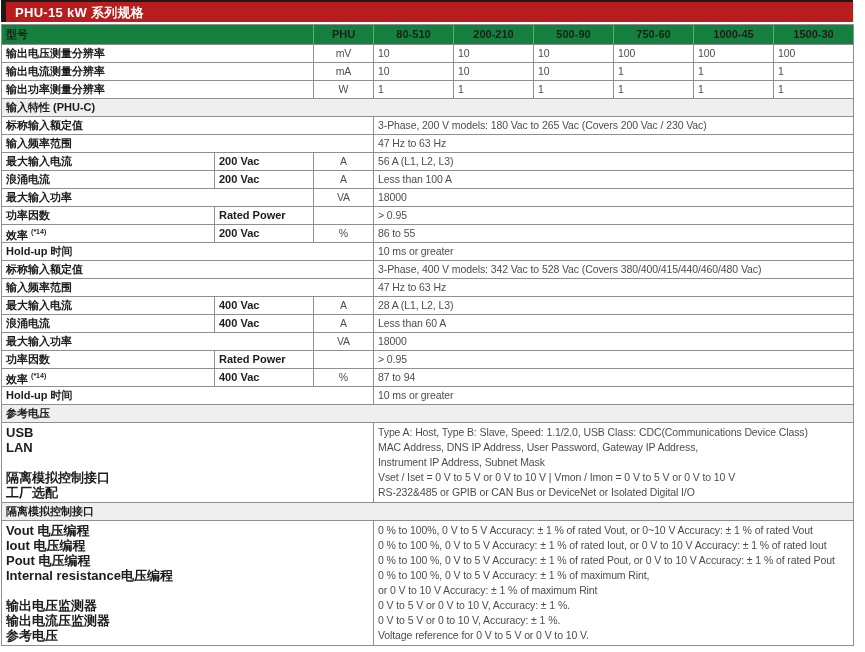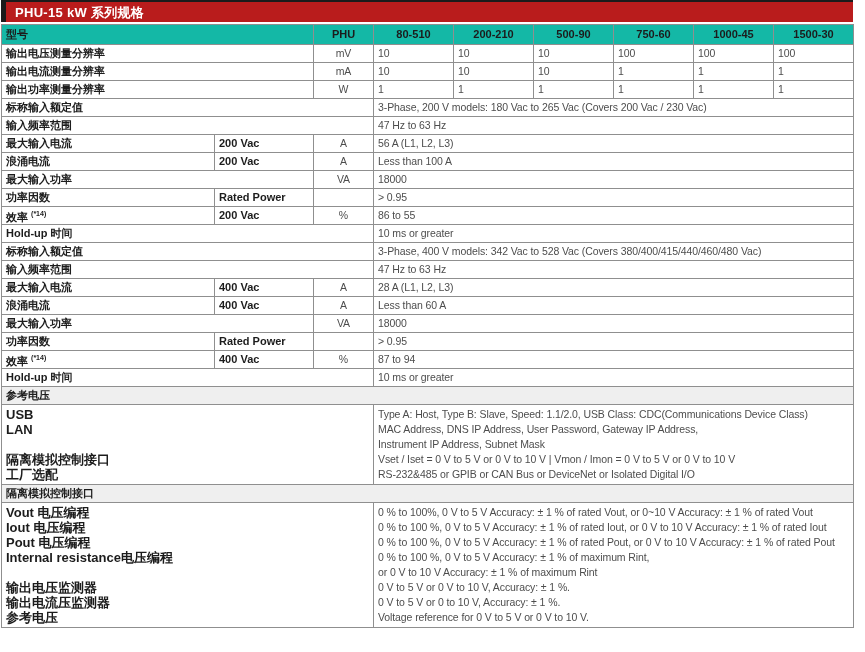--- a/index.html
+++ b/index.html
@@ -3,21 +3,21 @@
 <meta charset="utf-8">
 <style>
   html,body{margin:0;padding:0;background:#fff;}
   .page{width:865px;height:652px;background:#fff;overflow:hidden;font-family:"Liberation Sans",sans-serif;position:relative;}
   .titlebar{margin:0 12px 2px 1px;background:#1b1b1b;padding:2px 0 0 5px;}
   .titlebar-inner{background:#b91c1c;height:20px;display:flex;align-items:flex-end;padding-left:9px;}
   .title-text{color:#ffffff;font-weight:bold;font-size:13px;letter-spacing:.3px;}
   table{border-collapse:collapse;table-layout:fixed;width:852px;margin-left:1px;}
   td{border:1px solid #8f8f8f;font-size:10.5px;color:#4d4d4d;padding:0 4px;height:17px;line-height:13px;white-space:nowrap;overflow:hidden;}
   .lbl{font-weight:bold;color:#1c1c1c;font-size:11px;}
-  .hdr td{background:#14b8a6;font-weight:bold;color:#1c1c1c;height:19px;font-size:11px;}
+  .hdr td{background:#15803d;font-weight:bold;color:#1c1c1c;height:19px;font-size:11px;}
   .sect td{background:#efefef;font-weight:bold;color:#1c1c1c;font-size:11px;}
   .unit{text-align:center;}
   .model{text-align:center;}
   .cond{font-weight:bold;color:#1c1c1c;font-size:11px;}
   .val{letter-spacing:-0.1px;}
   sup{font-size:7px;font-weight:bold;color:#1c1c1c;}
   .multi td{vertical-align:top;padding-top:2px;padding-bottom:2px;}
   .ln{height:15px;line-height:15px;font-size:10.5px;letter-spacing:-0.1px;color:#4d4d4d;}
   .lbl-ln{font-weight:bold;color:#1c1c1c;font-size:13px;letter-spacing:0;}
 </style>
@@ -81,20 +81,23 @@
       <td colspan="2" class="lbl">输出功率测量分辨率</td>
       <td class="unit">W</td>
       <td class="val">1</td>
       <td class="val">1</td>
       <td class="val">1</td>
       <td class="val">1</td>
       <td class="val">1</td>
       <td class="val">1</td>
     </tr>
 
+    <tr class="sect">
+      <td colspan="9">输入特性 (PHU-C)</td>
+    </tr>
     <tr>
       <td colspan="3" class="lbl">标称输入额定值</td>
       <td colspan="6" class="val">3-Phase, 200 V models: 180 Vac to 265 Vac (Covers 200 Vac / 230 Vac)</td>
     </tr>
     <tr>
       <td colspan="3" class="lbl">输入频率范围</td>
       <td colspan="6" class="val">47 Hz to 63 Hz</td>
     </tr>
     <tr>
       <td class="lbl">最大输入电流</td>

